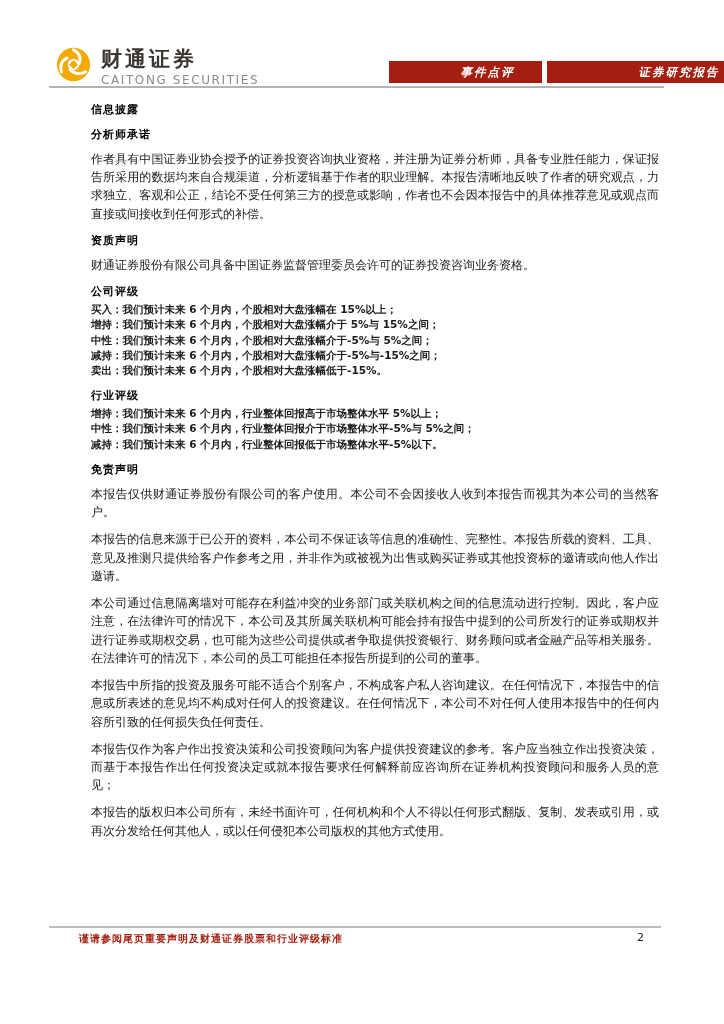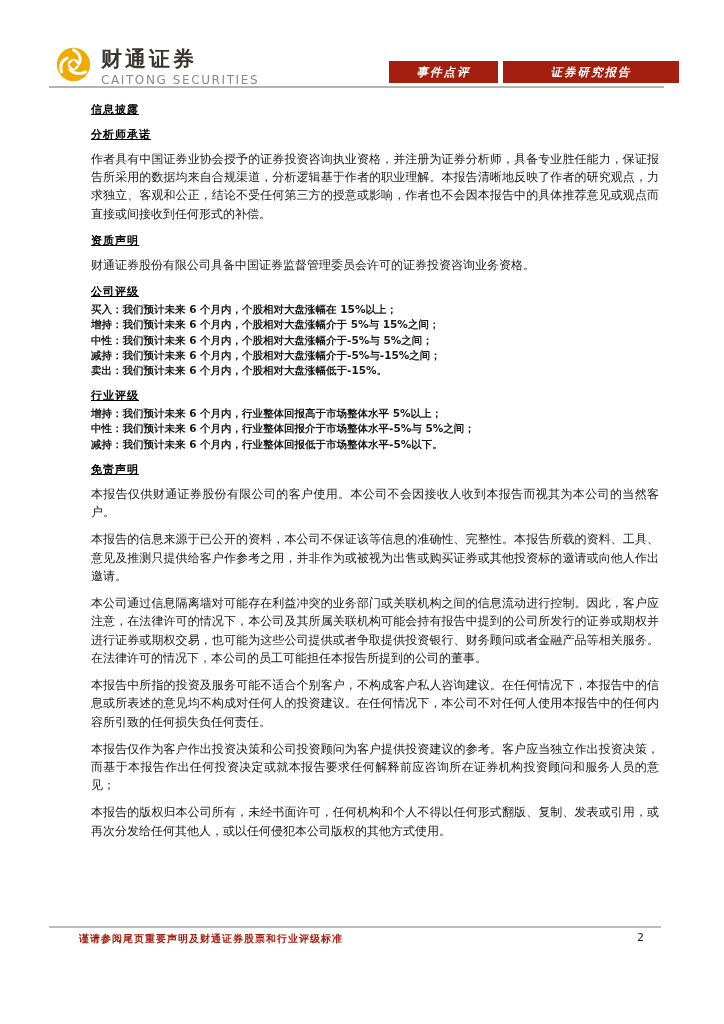--- a/index.html
+++ b/index.html
@@ -7,28 +7,28 @@
   .page{position:relative;width:724px;height:1024px;background:#fff;overflow:hidden;margin-left:11px;}
 
   
   .logo{position:absolute;left:44px;top:46px;display:flex;align-items:flex-start;gap:9px;}
   .emblem{width:37px;height:37px;display:block;}
   .brand-text{padding-top:3px;}
   .brand-cn{font-size:21px;font-weight:bold;color:#3a3530;letter-spacing:3px;line-height:1;}
   .brand-en{font-size:12px;color:#8a8a8a;letter-spacing:1.6px;margin-top:3px;}
   .badges{position:absolute;top:61px;left:378px;display:flex;}
   .badge{height:22px;line-height:22px;background:#A41F0F;color:#fff;font-weight:bold;font-style:italic;
-         font-size:11.5px;text-align:center;letter-spacing:2px;}
+         font-size:11.5px;text-align:center;letter-spacing:2px;padding-left:44px;}
   .badge-event{width:109px;}
   .badge-report{width:176px;margin-left:5px;}
   .header-rule{position:absolute;top:86px;left:38px;width:615px;height:2px;background:#b3b3b3;}
 
   
   main{position:absolute;left:80px;top:92px;width:568px;}
-  .sec-h{font-size:11px;font-weight:bold;color:#000;margin:10px 0 8px;letter-spacing:1px;text-decoration:underline;}
+  .sec-h{font-size:11px;font-weight:bold;color:#000;margin:10px 0 8px;letter-spacing:1px;}
   .para{font-size:12px;line-height:1.52;text-align:justify;margin:0 0 9px;color:#1a1a1a;}
   .rating-line{font-size:10.5px;line-height:1.45;color:#1a1a1a;}
   .rating-block{margin:0 0 9px;font-weight:bold;}
   .tight{margin-bottom:3px;}
 
   
   .footer-rule{position:absolute;top:926px;left:38px;width:612px;height:2px;background:#bdbdbd;}
   .footer-note{position:absolute;left:68px;top:932px;font-size:10px;font-weight:bold;color:#A41F0F;letter-spacing:1px;}
   .page-num{position:absolute;left:626px;top:931px;font-size:11px;color:#222;}
 </style>

